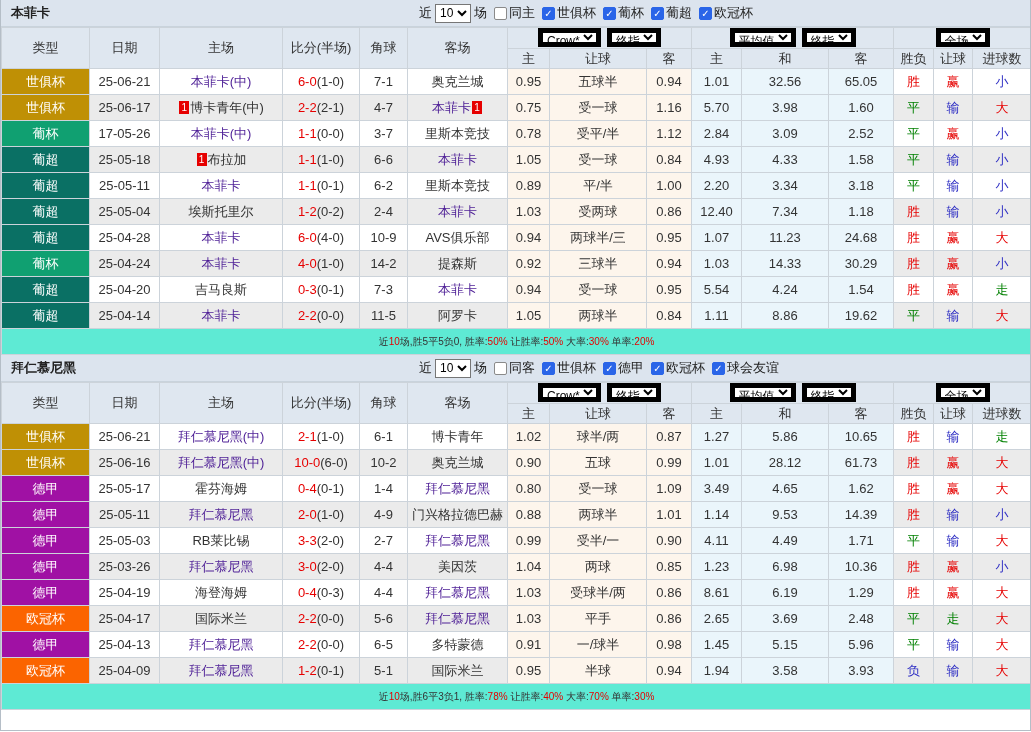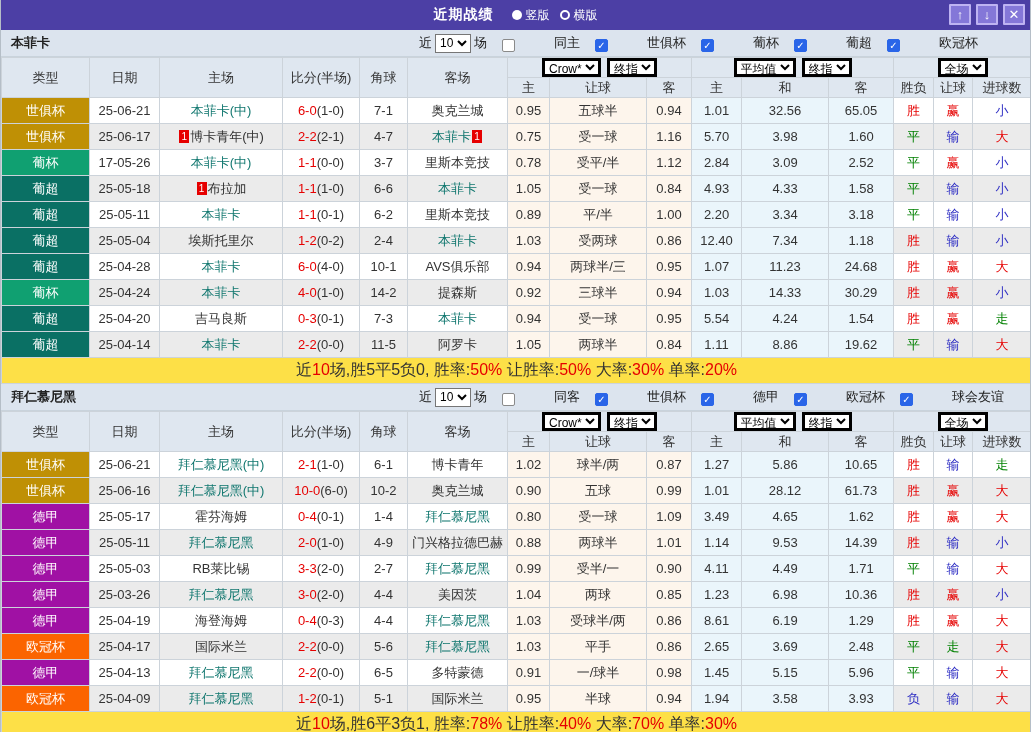--- a/index.html
+++ b/index.html
@@ -14,68 +14,50 @@
   .radio.sel{background:#fff;}
   .radio.unsel{border:2px solid #fff;background:transparent;}
   .win-btns{position:absolute;right:5px;top:4px;display:flex;gap:5px;}
   .wbtn{width:22px;height:21px;background:#8477d8;border:2px solid #beb3f2;color:#fff;font-size:13px;line-height:17px;text-align:center;font-weight:bold;box-sizing:border-box;cursor:pointer;border-radius:1px;}
   
   .sec-head{height:26px;background:#dce4ee;border-bottom:1px solid #c9d3dc;position:relative;display:flex;align-items:center;font-size:13px;color:#222;}
   .team{position:absolute;left:10px;font-weight:bold;}
   .filter{position:absolute;left:418px;display:flex;align-items:center;white-space:nowrap;}
   .filter > *{margin-right:3px;}
   .filter select{height:19px;font-size:12px;border:1px solid #767676;background:#fff;}
-  .cbwrap{display:inline-flex;align-items:flex-end;cursor:pointer;margin-left:12px;gap:37px;}
+  .cbwrap{display:inline-flex;align-items:center;cursor:pointer;margin-left:4px;}
   .cb{width:13px;height:13px;box-sizing:border-box;border:1px solid #8a8a8a;background:#fff;display:inline-block;border-radius:2px;margin-right:2px;font-size:10px;line-height:12px;text-align:center;color:#fff;}
   .cb.on{background:#2a65e8;border-color:#2a65e8;}
   
   table{border-collapse:collapse;table-layout:fixed;width:1030px;font-size:13px;color:#333;}
   th,td{border:1px solid #ccd3da;text-align:center;padding:0;white-space:nowrap;overflow:hidden;}
   thead th{background:#dfe7f0;font-weight:normal;}
   tr.ctrl{height:20px;}
-  tr.ctrl select{height:19px;font-size:12px;border:3px solid #000000;background:#fff;margin:0 3px;}
+  tr.ctrl select{height:19px;font-size:12px;border:5px solid #000000;background:#fff;margin:0 3px;}
   tr.sub{height:20px;}
   tbody tr{height:26px;}
   tbody td{background:#fff;}
   tbody tr.even td{background:#ebebeb;}
   td.odds{background:#fdf5ec !important;}
   td.avg{background:#eaf5fb !important;}
   td.league{color:#fff;}
-  .focus{color:#0f766e;}
+  .focus{color:#4c1d95;}
   .score-m{color:#e60000;}
   .card{display:inline-block;background:#e60000;color:#fff;font-size:10px;width:10px;height:13px;line-height:13px;text-align:center;margin:0 1px;vertical-align:1px;}
   td.res.red{color:#e60000;}
   td.res.green{color:#008000;}
   td.res.blue{color:#2f2fc4;}
   tfoot tr{height:26px;}
-  tfoot td.summary{background:#fde047;font-size:16px;color:#333;text-align:center;}
+  tfoot td.summary{background:#5eead4;font-size:10px;color:#333;text-align:center;}
   .sred{color:#e60000;}
 </style>
 </head>
 <body>
 
 <div class="page">
-  <div class="titlebar">
-    <span class="title">近期战绩</span>
-    <span class="radio-group">
-        <span class="radio-opt">
-          <span class="radio sel"></span>
-          <span>竖版</span>
-        </span>
-        <span class="radio-opt">
-          <span class="radio unsel"></span>
-          <span>横版</span>
-        </span>
-      </span>
-    <span class="win-btns">
-      <span class="wbtn">↑</span>
-      <span class="wbtn">↓</span>
-      <span class="wbtn">✕</span>
-    </span>
-  </div>
   <div id="sections">
       <div class="sec-head">
         <span class="team">本菲卡</span>
         <span class="filter">
           <span>近</span>
           <select><option>10</option></select>
           <span>场</span>
           <span class="cbwrap">
             <span class="cb"></span>
             <span>同主</span>
@@ -241,21 +223,21 @@
             <td class="avg">1.18</td>
             <td class="res red">胜</td>
             <td class="res blue">输</td>
             <td class="res blue">小</td>
           </tr>
           <tr class="odd">
             <td class="league" style="background:#0a7064">葡超</td>
             <td>25-04-28</td>
             <td><span class="focus">本菲卡</span></td>
             <td><span class="score-m">6-0</span><span>(4-0)</span></td>
-            <td>10-1</td>
+            <td>10-9</td>
             <td><span class="">AVS俱乐部</span></td>
             <td class="odds">0.94</td>
             <td class="odds">两球半/三</td>
             <td class="odds">0.95</td>
             <td class="avg">1.07</td>
             <td class="avg">11.23</td>
             <td class="avg">24.68</td>
             <td class="res red">胜</td>
             <td class="res red">赢</td>
             <td class="res red">大</td>

